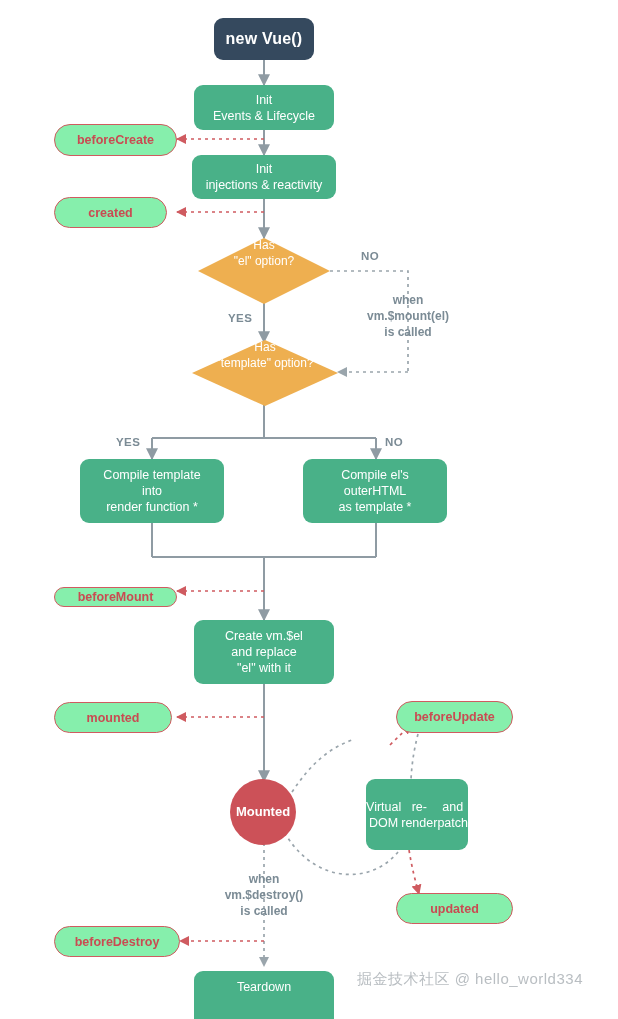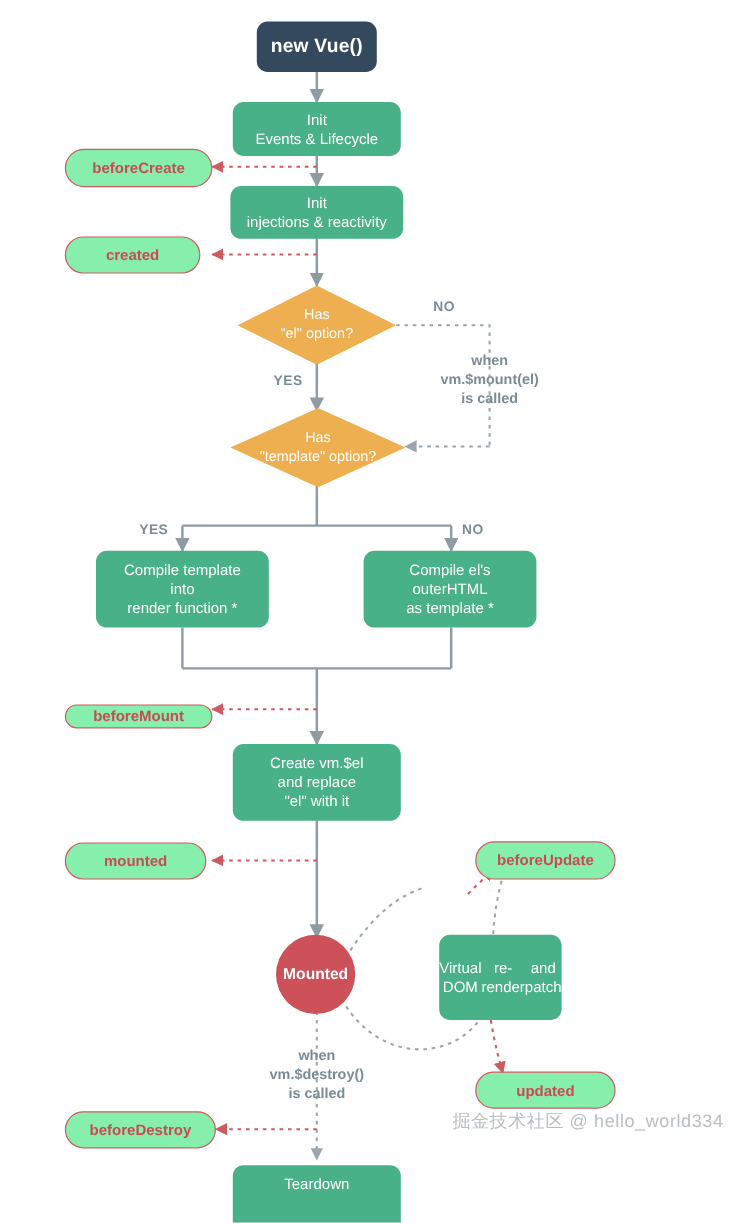--- a/index.html
+++ b/index.html
@@ -65,21 +65,21 @@
     width: 100%;
     height: 100%;
     background: #eeaf50;
   }
   .decision-wrap .dlabel {
     position: absolute;
     left: 0; top: 0;
     width: 100%;
     height: 100%;
     display: flex;
-    align-items: center;
+    align-items: flex-start;
     justify-content: center;
     text-align: center;
     color: #ffffff;
     font-size: 12px;
     line-height: 1.3;
   }
 
   
   .hook-node {
     background: #86efac;
@@ -305,15 +305,15 @@
 
   <div class="branch-label" style="left:116px; top:436px;">YES</div>
 
   <div class="branch-label" style="left:385px; top:436px;">NO</div>
 
 
   <div class="edge-label" style="left:207px; top:872px; width:114px;">when
 vm.$destroy()
 is called</div>
 
-  <div class="watermark" style="left:357px; top:925px;margin-left:20px;">掘金技术社区 @ hello_world334</div>
+  <div class="watermark" style="left:357px; top:970px;">掘金技术社区 @ hello_world334</div>
 
 </div>
 
 </body></html>

